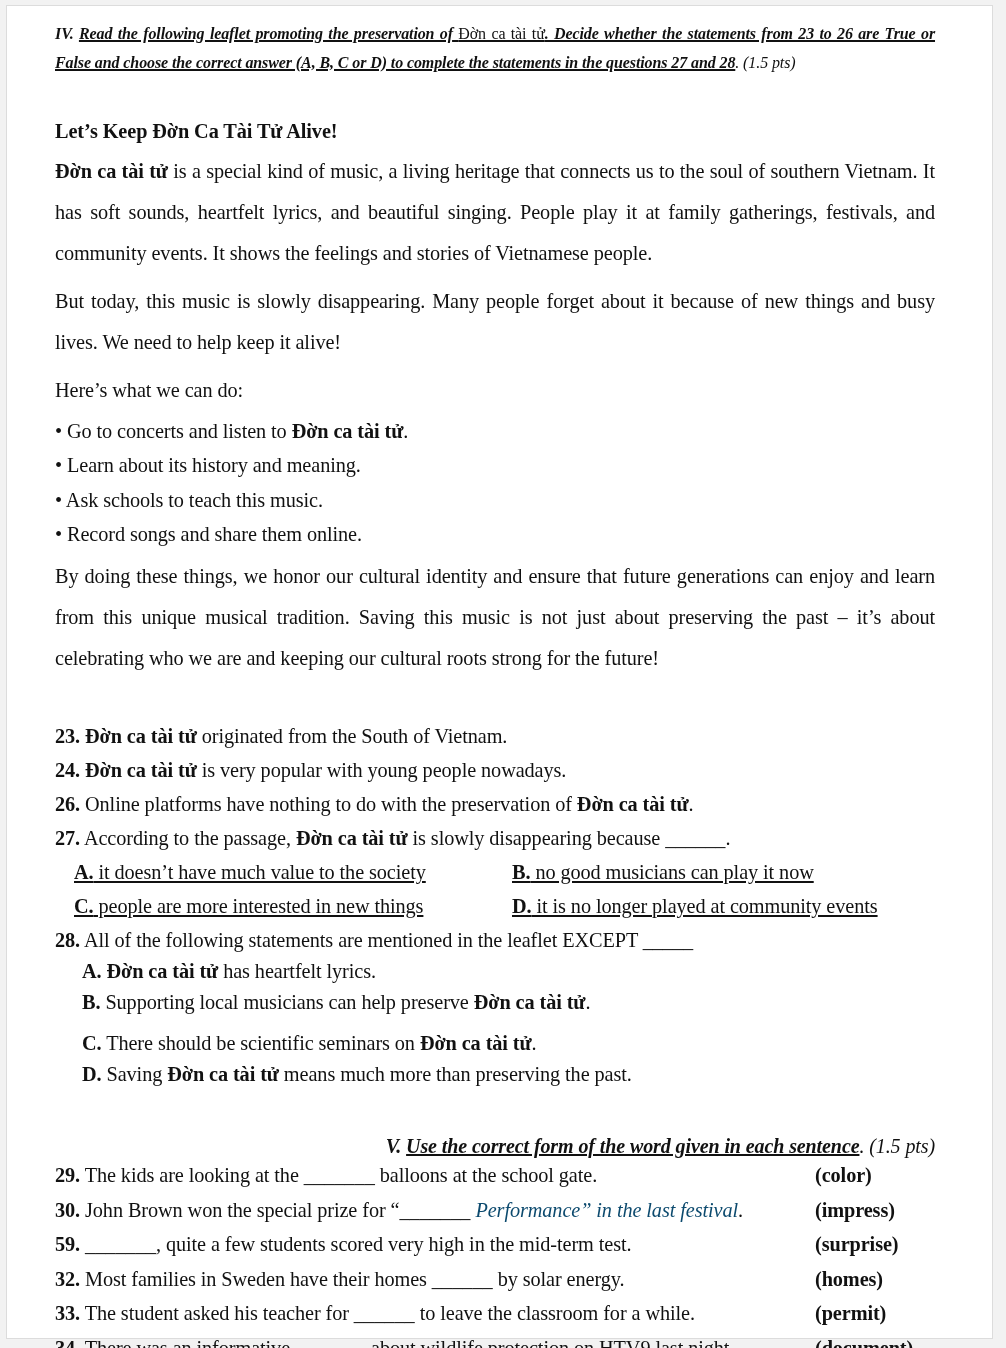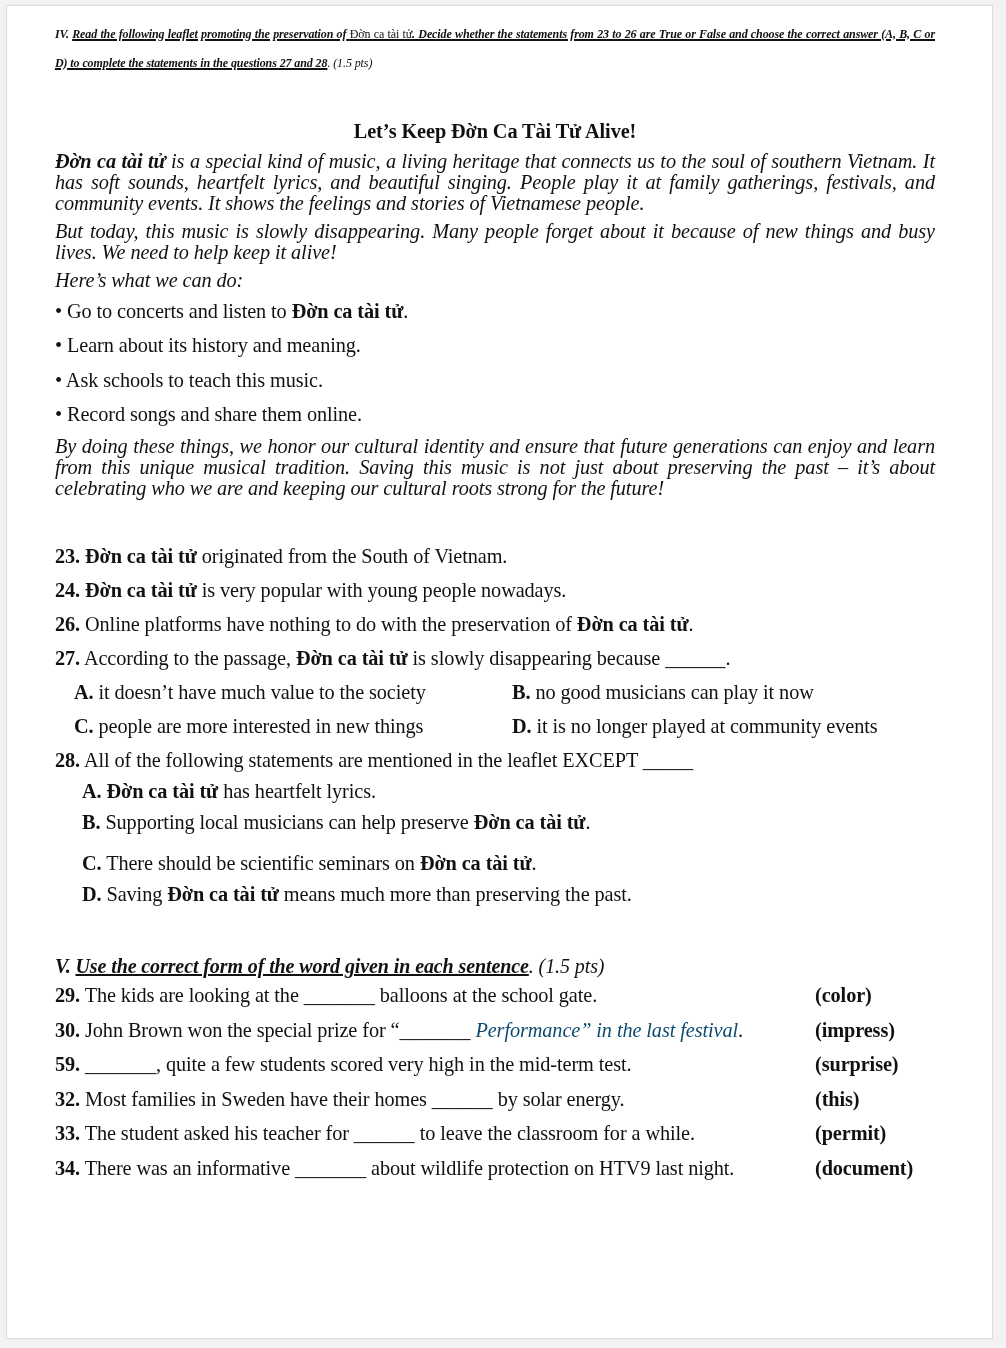--- a/index.html
+++ b/index.html
@@ -16,34 +16,34 @@
     border: 1px solid #dcdcdc;
     box-sizing: border-box;
   }
   .content {
     position: absolute; left: 48px; top: 14px; width: 880px;
     font-size: 20.3px; letter-spacing: -0.1px;
   }
   .b { font-weight: bold; }
   .u { text-decoration: underline; }
   .heading {
-    font-weight: bold; font-style: italic; font-size: 12px;
+    font-weight: bold; font-style: italic; font-size: 16px;
     line-height: 28.5px; text-align: justify; text-align-last: left;
   }
   .heading .u { text-decoration-thickness: 2px; }
   .title {
-    text-align: center; font-weight: bold; margin-top: 40px;
+    font-weight: bold; margin-top: 40px;
     line-height: 28px;
   }
-  .para { line-height: 21px; margin-top: 7px; text-align: justify; font-style: italic; }
-  .line { line-height: 29px; }
+  .para { line-height: 41px; margin-top: 7px; text-align: justify; }
+  .line { line-height: 29px; text-align: right; }
   .bullet { line-height: 29px; margin-top: 5.5px; }
   .qs { margin-top: 43px; }
   .q { line-height: 29px; margin-top: 5px; font-family: Liberation Serif, serif; }
-  .opt2 { display: flex; line-height: 29px; margin-top: 5px; padding-left: 19px; }
+  .opt2 { display: flex; line-height: 29px; margin-top: 5px; padding-left: 19px; text-decoration: underline; }
   .opt2 .col { width: 438px; }
   .opt1 { line-height: 29px; margin-top: 2px; padding-left: 27px; }
   .sec5 { margin-top: 43px; }
   .wf { display: flex; line-height: 29px; margin-top: 5.5px; }
   .wf .sent { width: 760px; white-space: nowrap; }
   .wf .hint { font-weight: bold; text-align: right; }
   .blank { letter-spacing: 0; }
   .gray-italic { font-style: italic; color: #0c4a6e; }
 </style>
 </head>
@@ -104,21 +104,21 @@
       <div class="wf">
         <div class="sent"><span class="b">30.</span><span> John Brown won the special prize for “</span><span class="blank">_______</span><span class="gray-italic"> Performance” in the last festival</span><span>.</span></div>
         <div class="hint">(impress)</div>
       </div>
       <div class="wf">
         <div class="sent"><span class="b">59.</span><span> </span><span class="blank">_______</span><span>, quite a few students scored very high in the mid-term test.</span></div>
         <div class="hint">(surprise)</div>
       </div>
       <div class="wf">
         <div class="sent"><span class="b">32.</span><span> Most families in Sweden have their homes </span><span class="blank">______</span><span> by solar energy.</span></div>
-        <div class="hint">(this)</div>
+        <div class="hint">(homes)</div>
       </div>
       <div class="wf">
         <div class="sent"><span class="b">33.</span><span> The student asked his teacher for </span><span class="blank">______</span><span> to leave the classroom for a while.</span></div>
         <div class="hint">(permit)</div>
       </div>
       <div class="wf">
         <div class="sent"><span class="b">34.</span><span> There was an informative </span><span class="blank">_______</span><span> about wildlife protection on HTV9 last night.</span></div>
         <div class="hint">(document)</div>
       </div>
     </div>

